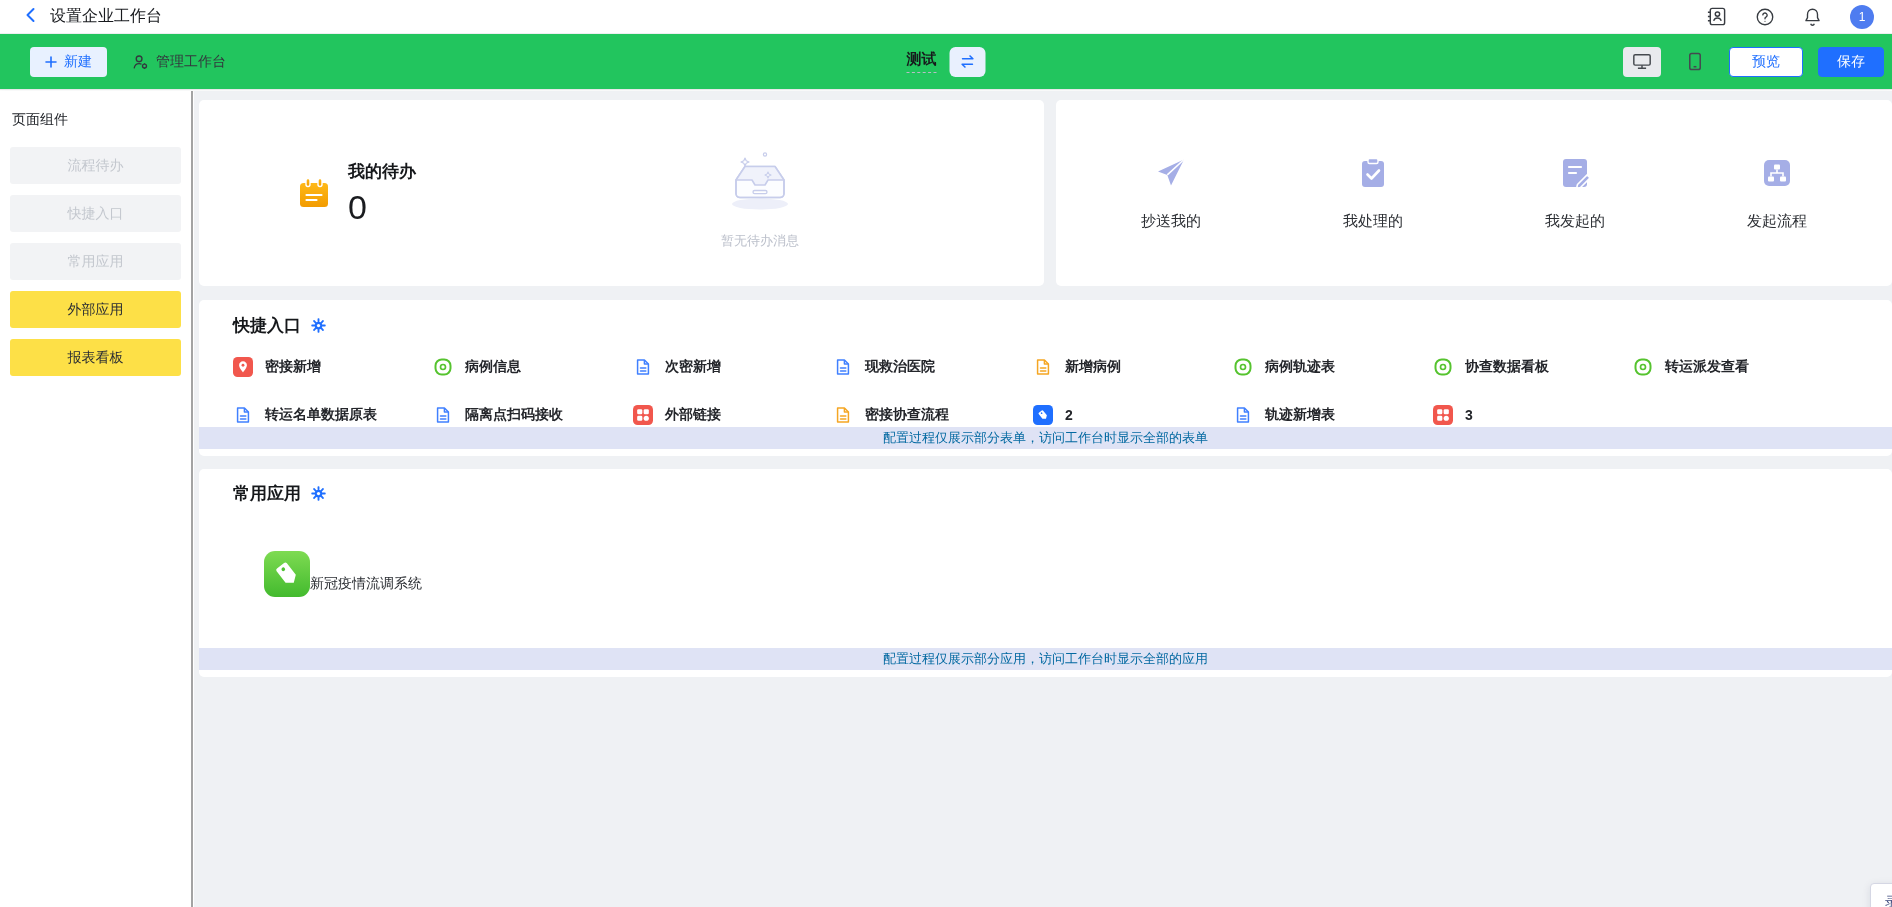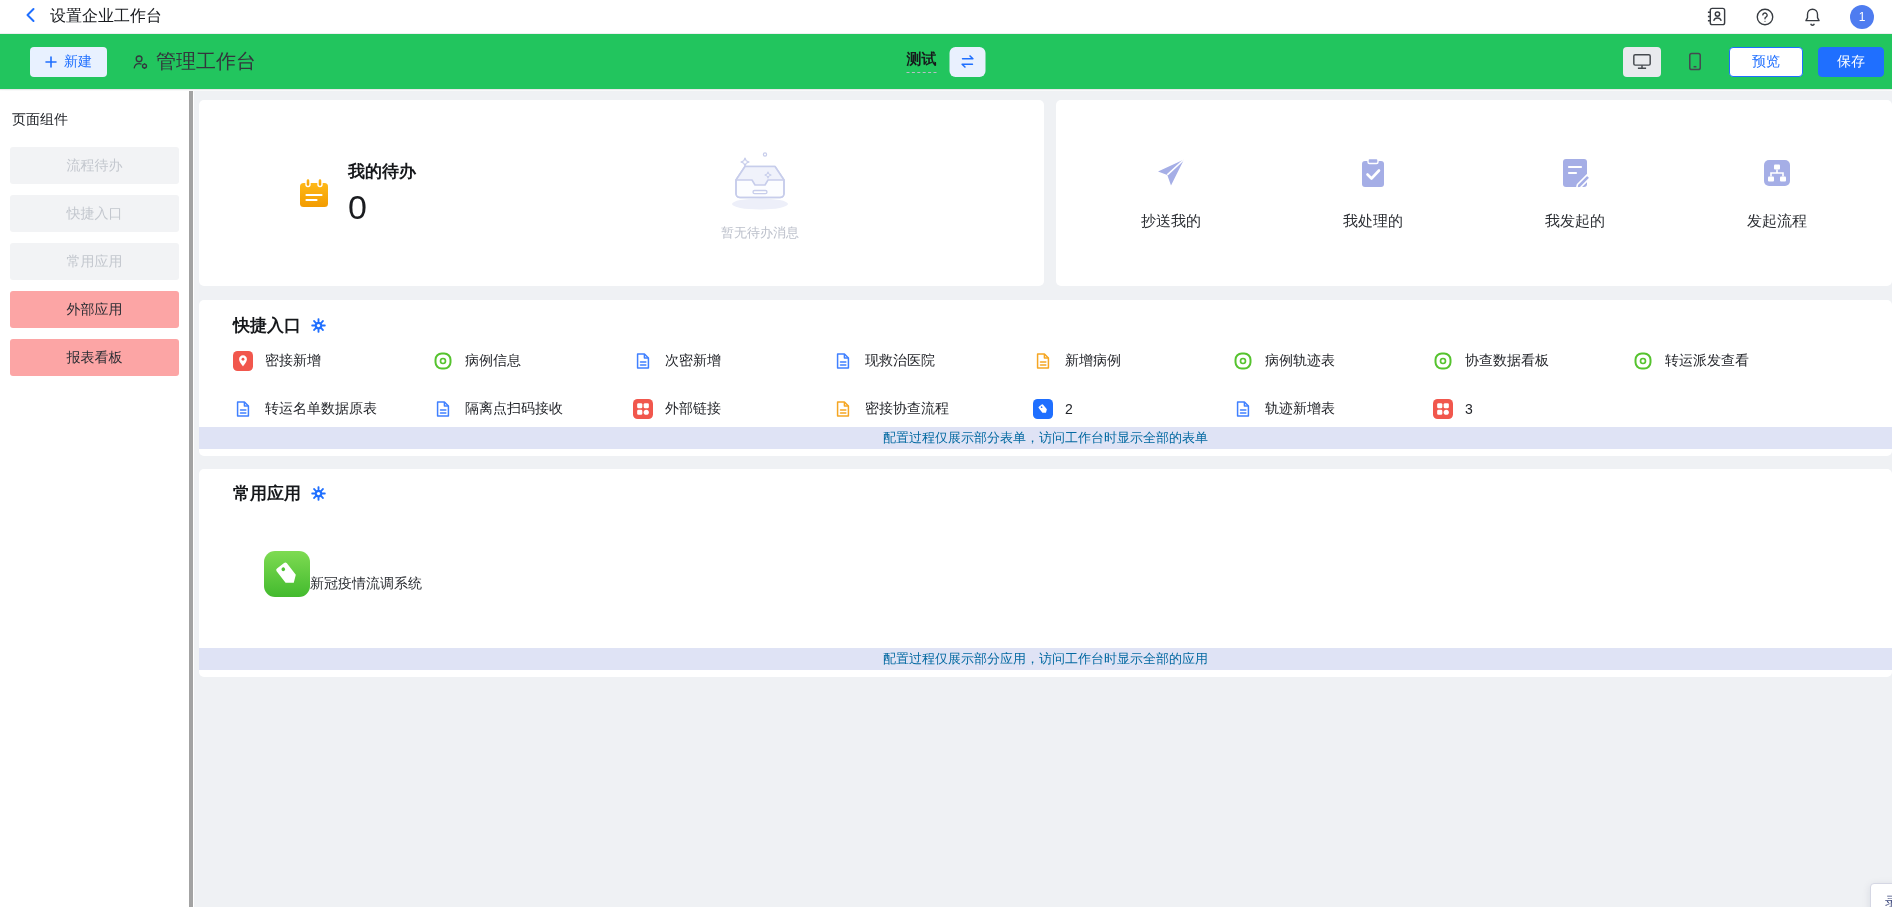--- a/index.html
+++ b/index.html
@@ -10,59 +10,59 @@
   .header { height:34px; display:flex; align-items:center; padding:0 18px 0 22px; border-bottom:1px solid #eef0f2; background:#fff; }
   .back-btn { display:flex; align-items:center; cursor:pointer; margin-right:10px; }
   .page-title { font-size:16px; font-weight:500; color:#17191d; }
   .header-right { margin-left:auto; display:flex; align-items:center; gap:28px; }
   .hicon { display:flex; align-items:center; }
   .avatar { width:24px; height:24px; border-radius:50%; background:#4e7cf0; color:#fff; font-size:12px; display:flex; align-items:center; justify-content:center; }
 
   
   .toolbar { height:56px; display:flex; align-items:center; padding:0 8px 0 30px; border-bottom:1px solid #e7e8ea; box-shadow:0 2px 5px rgba(30,40,60,.04); position:relative; background:#22c55e; }
   .btn-new { height:30px; padding:0 15px; background:#e8f1ff; color:#1f6fff; border:none; border-radius:4px; font-size:14px; display:flex; align-items:center; gap:7px; cursor:pointer; font-family:inherit; }
-  .btn-manage { margin-left:24px; display:flex; align-items:center; gap:7px; font-size:20px; color:#33373d; background:none; border:none; cursor:pointer; font-family:inherit; }
+  .btn-manage { margin-left:24px; display:flex; align-items:center; gap:7px; font-size:14px; color:#33373d; background:none; border:none; cursor:pointer; font-family:inherit; }
   .tb-center { position:absolute; left:50%; transform:translateX(-50%); display:flex; align-items:center; gap:13px; }
   .wb-name { font-size:15px; font-weight:600; color:#17191c; padding-bottom:3px; border-bottom:1px dashed #b9bdc6; }
   .swap-btn { width:36px; height:30px; background:#e9f0fe; border:none; border-radius:6px; display:flex; align-items:center; justify-content:center; cursor:pointer; }
   .tb-right { margin-left:auto; display:flex; align-items:center; gap:15px; }
   .dev-btn { width:38px; height:30px; border:none; background:transparent; border-radius:4px; display:flex; align-items:center; justify-content:center; cursor:pointer; }
   .dev-btn.selected { background:#e9eaee; }
   .btn-preview { width:74px; height:30px; background:#fff; border:1px solid #1f6fff; color:#1f6fff; border-radius:4px; font-size:14px; cursor:pointer; font-family:inherit; }
   .btn-save { width:66px; height:30px; background:#1f6fff; border:1px solid #1f6fff; color:#fff; border-radius:4px; font-size:14px; cursor:pointer; font-family:inherit; }
 
   
-  .sidebar { position:absolute; top:91px; left:0; bottom:0; width:193px; background:#fff; border-right:4px solid #a3a3a3; padding:20px 10px 0 10px; }
+  .sidebar { position:absolute; top:91px; left:0; bottom:0; width:193px; background:#fff; border-right:2px solid #a3a3a3; padding:20px 10px 0 10px; }
   .sidebar-title { font-size:14px; color:#22252a; margin:0 2px 18px 2px; }
   .side-item { height:37px; border-radius:3px; display:flex; align-items:center; justify-content:center; font-size:14px; margin-bottom:11px; cursor:pointer; }
   .side-item.disabled { background:#f2f3f5; color:#c3c7ce; cursor:default; }
-  .side-item.enabled { background:#fca5a5; color:#2a2d33; }
+  .side-item.enabled { background:#fde047; color:#2a2d33; }
 
   
   .content { position:absolute; top:91px; left:194px; right:0; bottom:0; background:#eff1f4; padding:9px 0 0 5px; overflow:hidden; }
   .card { background:#fff; border-radius:5px; }
 
   .row1 { display:flex; gap:12px; height:186px; }
   .card-todo { width:845px; position:relative; display:flex; align-items:center; }
   .todo-left { display:flex; align-items:center; padding-left:97px; }
   .todo-icon { margin-right:16px; display:flex; }
   .todo-title { font-size:17px; font-weight:700; color:#16181b; }
   .todo-count { font-size:34px; font-weight:500; color:#1a1c1f; margin-top:5px; }
   .todo-empty { position:absolute; left:476px; top:46px; width:170px; display:flex; flex-direction:column; align-items:center; }
-  .todo-empty-text { margin-top:6px; font-size:13px; color:#bcc0cb; }
+  .todo-empty-text { margin-top:14px; font-size:13px; color:#bcc0cb; }
 
   .card-actions { flex:1; display:flex; align-items:center; justify-content:space-around; padding:8px 14px; min-width:0; }
   .action-item { display:flex; flex-direction:column; align-items:center; gap:21px; cursor:pointer; }
   .action-label { font-size:15px; color:#2b2e33; white-space:nowrap; }
 
   .card-shortcuts { margin-top:14px; height:156px; position:relative; padding:14px 0 0 34px; }
   .section-title-row { display:flex; align-items:center; gap:10px; height:22px; }
   .section-title { font-size:17px; font-weight:700; color:#16181b; }
   .gear-btn { border:none; background:none; display:flex; align-items:center; cursor:pointer; padding:0; }
-  .shortcut-grid { margin-top:14px; display:grid; grid-template-columns:repeat(8,200px); row-gap:26px; }
+  .shortcut-grid { margin-top:20px; display:grid; grid-template-columns:repeat(8,200px); row-gap:26px;font-weight:bold; }
   .shortcut-item { display:flex; align-items:center; gap:12px; height:22px; cursor:pointer; }
   .shortcut-icon { width:20px; height:20px; display:flex; flex:none; }
   .shortcut-label { font-size:14px; color:#24262b; white-space:nowrap; }
   .banner { position:absolute; left:0; right:0; bottom:7px; height:22px; background:#dfe3f5; color:#0369a1; font-size:13px; display:flex; align-items:center; justify-content:center; }
 
   .card-apps { margin-top:13px; height:208px; position:relative; padding:13px 0 0 34px; }
   .app-tile { margin:47px 0 0 31px; width:112px; display:flex; flex-direction:row; align-items:center; cursor:pointer; }
   .app-label { margin-top:20px; font-size:14px; color:#2b2e33; white-space:nowrap; }
 
   .corner-box { position:absolute; right:-34px; bottom:-14px; background:#fff; border:1px solid #d5d7e4; border-radius:4px; padding:9px 14px; font-size:13px; color:#3f4a7e; box-shadow:0 2px 8px rgba(20,30,70,.10); white-space:nowrap; }

